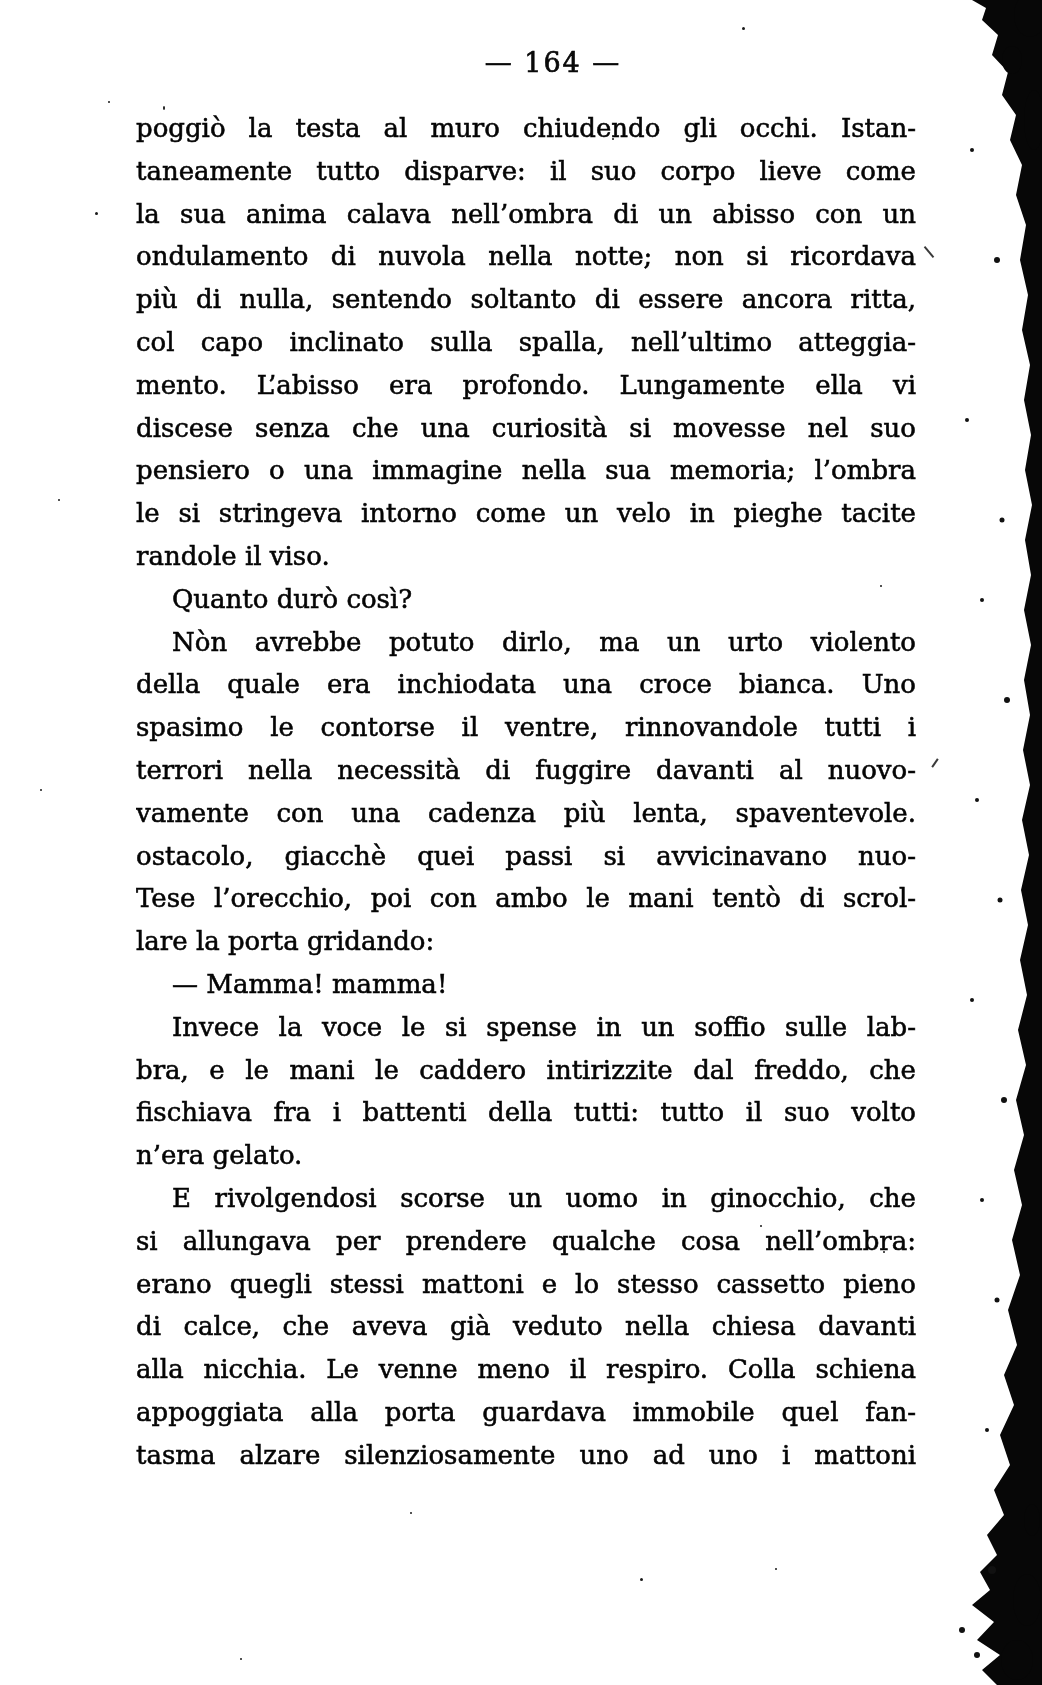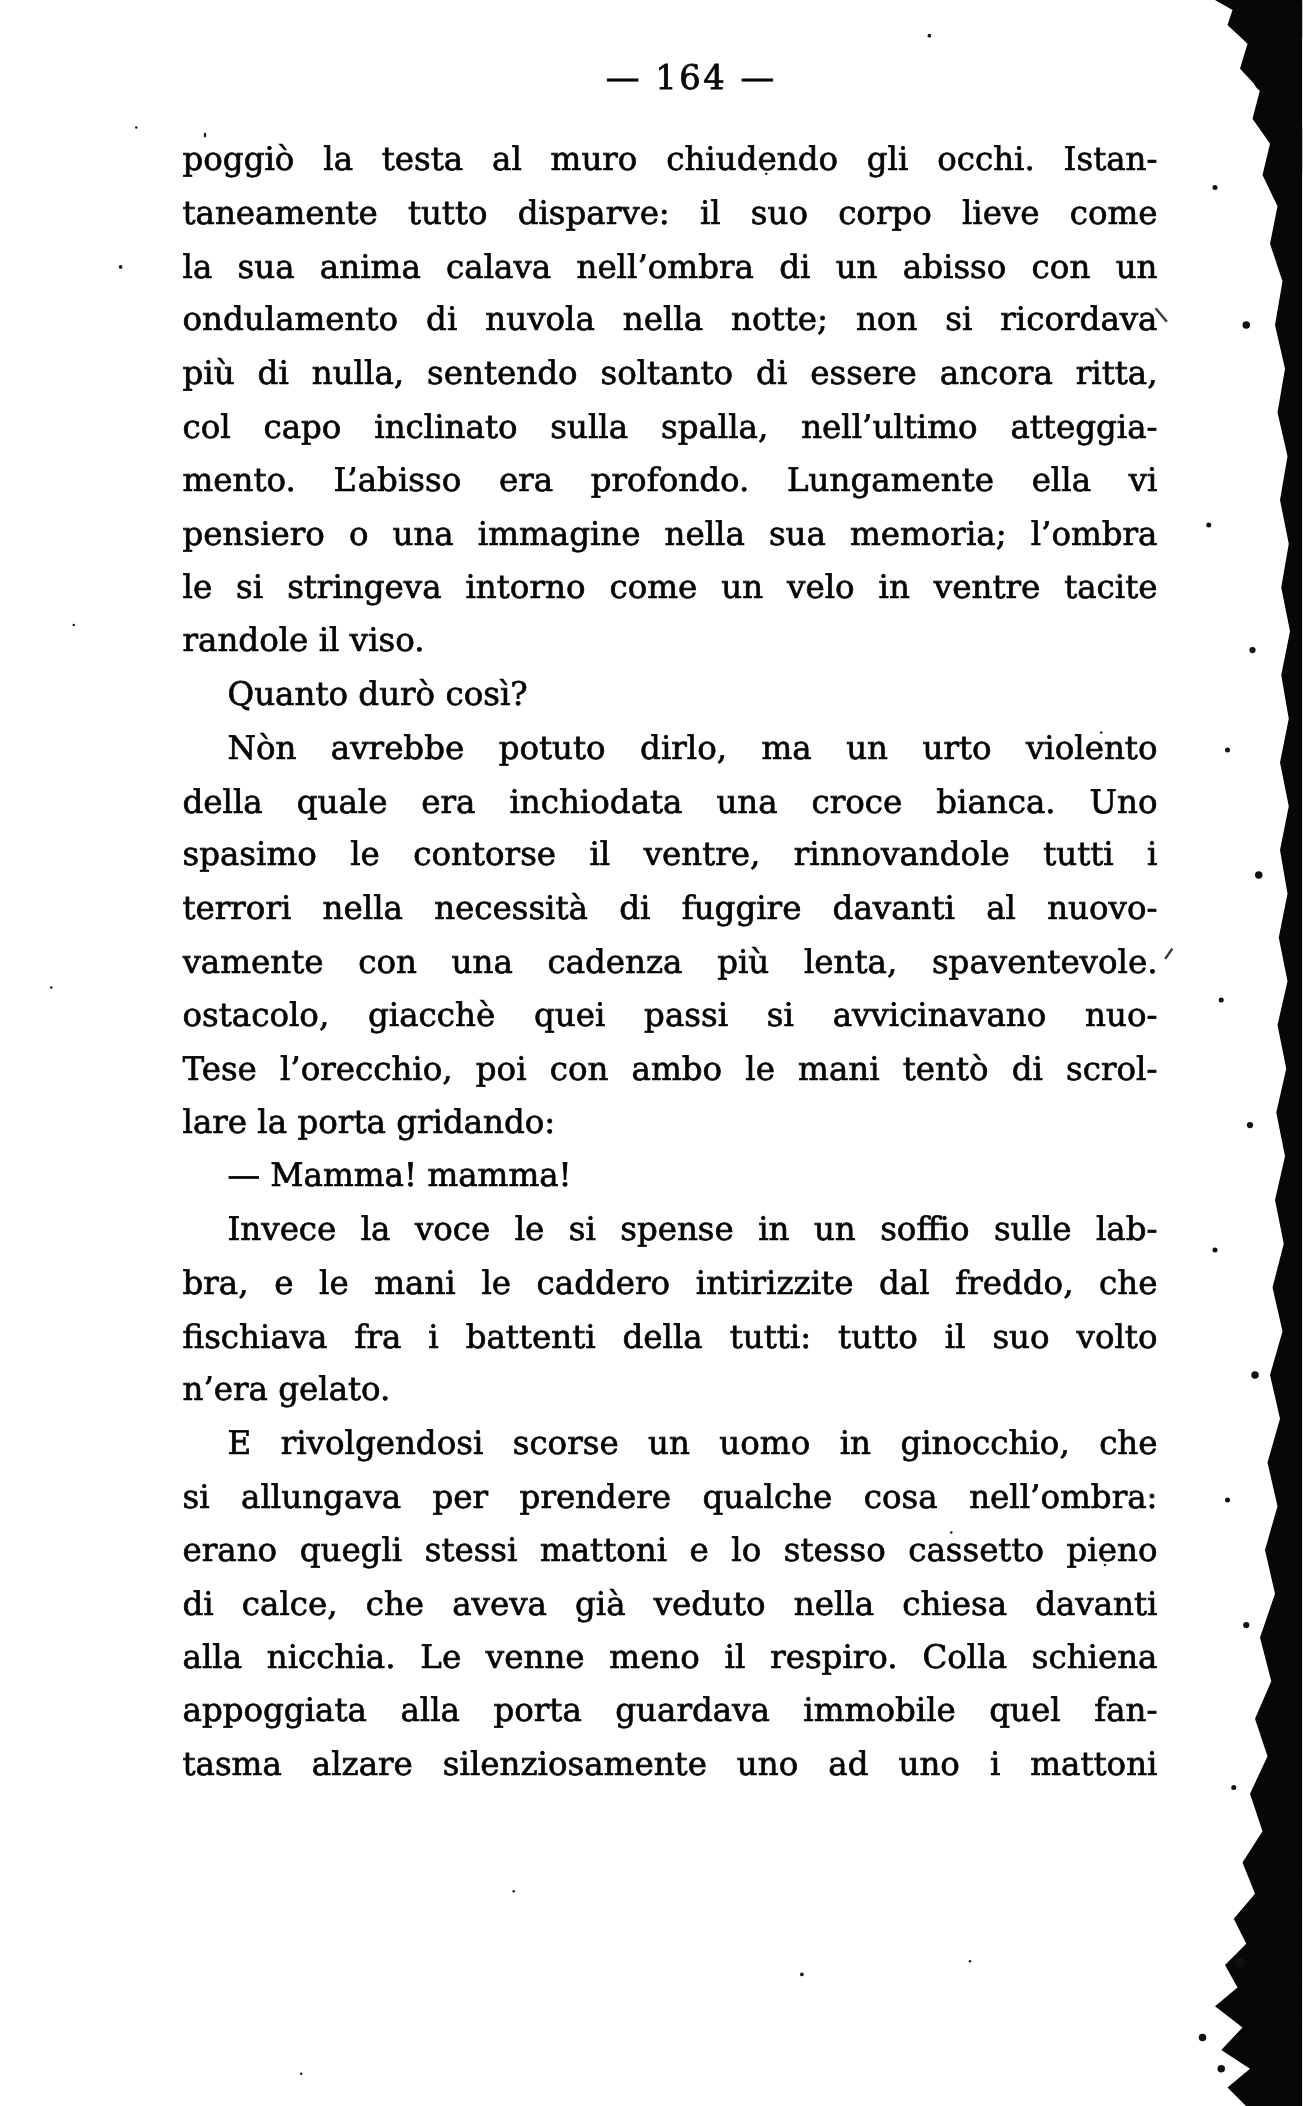--- a/index.html
+++ b/index.html
@@ -23,21 +23,21 @@
     width: 1042px;
     text-align: center;
     font-size: 27px;
     letter-spacing: 2px;
     -webkit-text-stroke: 0.6px #000;
     color: #0a0a0a;
     padding-left: 32px;
   }
   .text-block {
     position: absolute;
-    left: 146px;
+    left: 136px;
     top: 107px;
     width: 780px;
   }
   .paragraph { margin: 0; padding: 0; }
   .line {
     height: 42.8px;
     line-height: 42.8px;
     font-size: 26px;
     color: #050505;
     -webkit-text-stroke: 0.55px #050505;
@@ -76,22 +76,23 @@
   <div class="text-block">
 
     <div class="paragraph">
       <div class="line">poggiò la testa al muro chiudendo gli occhi. Istan-</div>
       <div class="line">taneamente tutto disparve: il suo corpo lieve come</div>
       <div class="line">la sua anima calava nell’ombra di un abisso con un</div>
       <div class="line">ondulamento di nuvola nella notte; non si ricordava</div>
       <div class="line">più di nulla, sentendo soltanto di essere ancora ritta,</div>
       <div class="line">col capo inclinato sulla spalla, nell’ultimo atteggia-</div>
       <div class="line">mento. L’abisso era profondo. Lungamente ella vi</div>
+      <div class="line">discese senza che una curiosità si movesse nel suo</div>
       <div class="line">pensiero o una immagine nella sua memoria; l’ombra</div>
-      <div class="line">le si stringeva intorno come un velo in ventre tacite</div>
+      <div class="line">le si stringeva intorno come un velo in pieghe tacite</div>
       <div class="line pend">randole il viso.</div>
     </div>
 
     <div class="paragraph">
       <div class="line indent pend">Quanto durò così?</div>
     </div>
 
     <div class="paragraph">
       <div class="line indent">Nòn avrebbe potuto dirlo, ma un urto violento</div>
       <div class="line">della quale era inchiodata una croce bianca. Uno</div>

